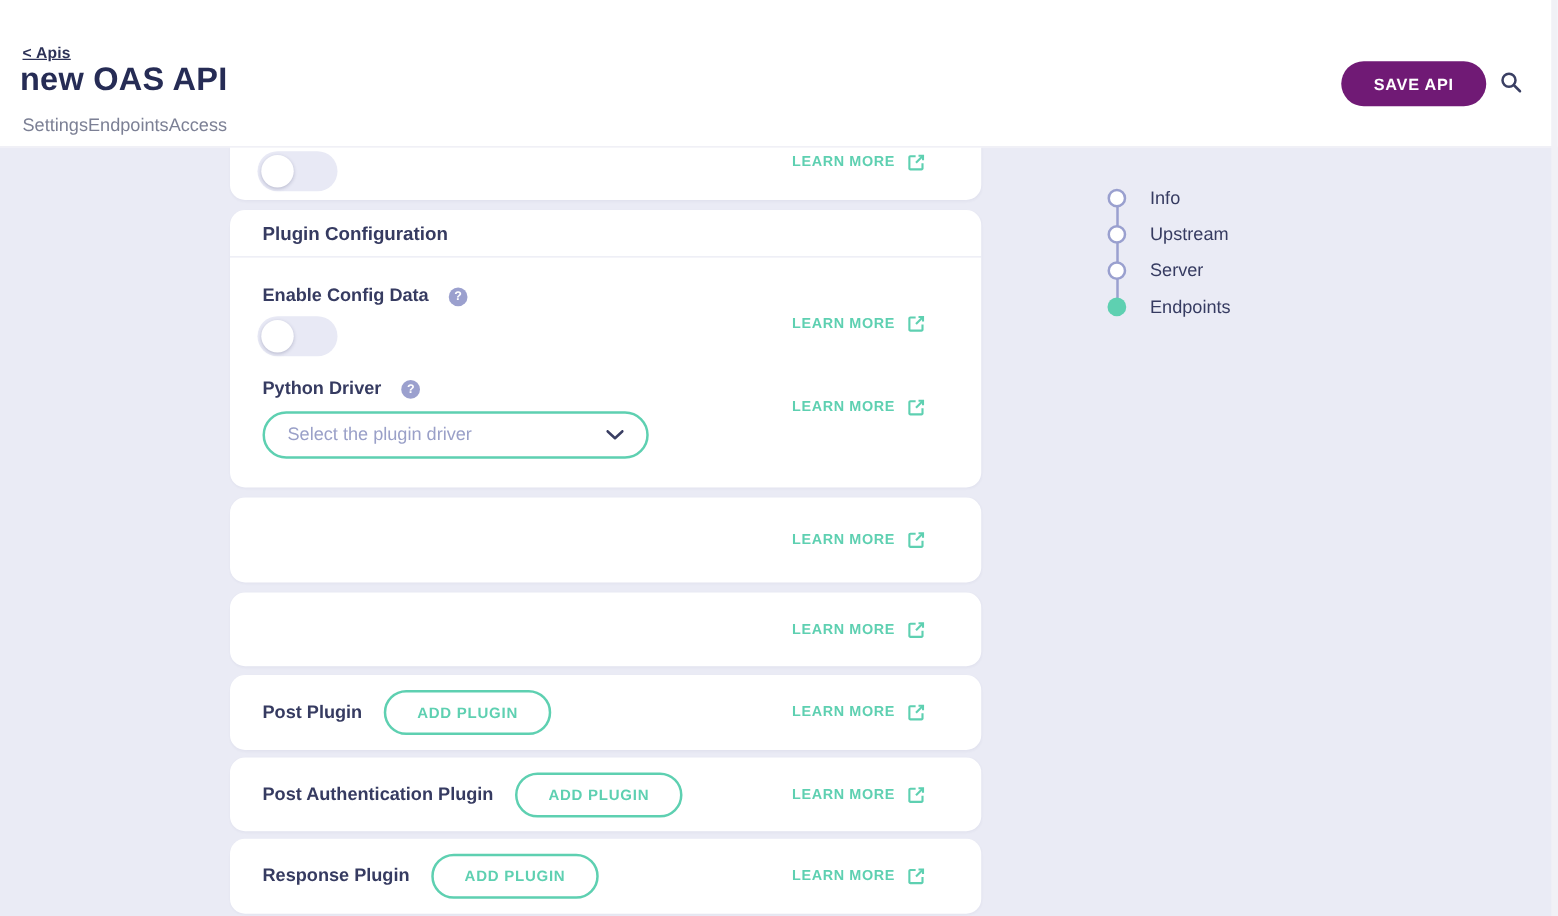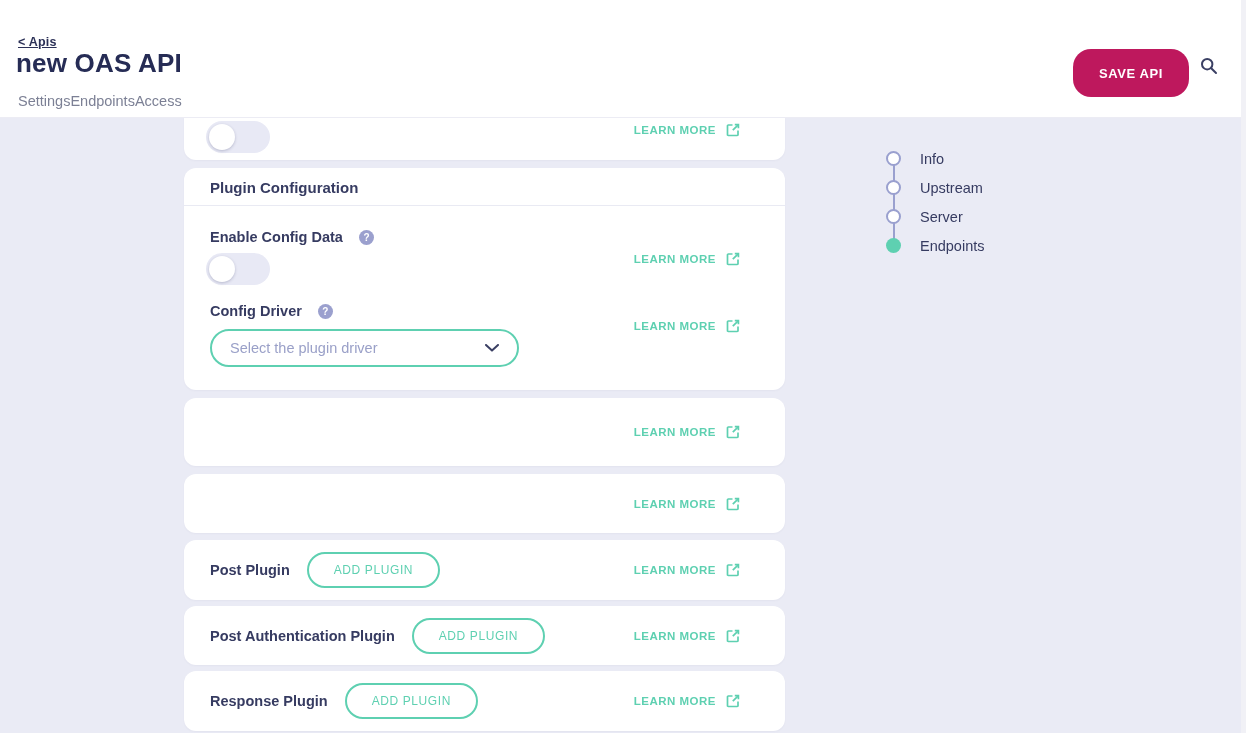--- a/index.html
+++ b/index.html
@@ -17,22 +17,22 @@
     position:absolute;left:18px;top:35px;font-size:12.5px;font-weight:bold;
     color:#2c3157;text-decoration:underline;cursor:pointer;letter-spacing:.2px;
   }
   .page-title{
     position:absolute;left:16px;top:48px;margin:0;font-size:26px;font-weight:600;
     color:#262c55;letter-spacing:.2px;
   }
   .tabs{position:absolute;left:18px;bottom:8px;display:flex;align-items:center;}
   .tab{font-size:14.5px;color:#7c8095;cursor:pointer;}
   .save-btn{
-    position:absolute;right:57px;top:49px;height:48px;padding:0 26px;border:none;
-    border-radius:18px;background:#be185d;color:#fff;font-family:inherit;
+    position:absolute;right:57px;top:49px;height:36px;padding:0 26px;border:none;
+    border-radius:18px;background:#701a75;color:#fff;font-family:inherit;
     font-size:13px;font-weight:bold;letter-spacing:.6px;cursor:pointer;
   }
   .search{position:absolute;right:28px;top:57px;width:18px;height:18px;cursor:pointer;}
   
   .scrollbar-track{
     position:absolute;top:0;right:0;width:5px;height:733px;background:#f1f1f6;z-index:60;
   }
   
   .card{
     position:absolute;left:184px;width:601px;background:#fff;border-radius:12px;
@@ -93,21 +93,21 @@
   .option{
     height:35px;line-height:35px;padding-left:24px;font-size:15px;font-weight:500;
     color:#3a3f63;border-bottom:1px solid #dcdeef;cursor:pointer;
   }
   .option:last-child{border-bottom:none;}
   
   .row-flex{display:flex;align-items:center;height:100%;padding-left:26px;box-sizing:border-box;gap:17px;}
   .row-label{font-size:14.5px;font-weight:600;color:#363b61;}
   .add-plugin{
     height:36px;padding:6px 25px;background:#fff;border:2px solid #5ed0b1;border-radius:18px;
-    color:#5ed0b1;font-family:inherit;font-size:12px;font-weight:normal;letter-spacing:.6px;cursor:pointer;
+    color:#5ed0b1;font-family:inherit;font-size:12px;font-weight:bold;letter-spacing:.6px;cursor:pointer;
   }
   
   .stepper{position:absolute;left:886px;top:144px;width:160px;}
   .stepper::before{
     content:"";position:absolute;left:7px;top:15px;bottom:14px;width:2px;background:#9aa0cf;
   }
   .step{display:flex;align-items:center;height:29px;gap:19px;cursor:pointer;position:relative;}
   .step-dot{
     width:11px;height:11px;border-radius:50%;background:#fff;border:2px solid #9aa0cf;
     box-sizing:content-box;z-index:1;margin-left:0;
@@ -168,21 +168,21 @@
     <a class="learn-more lm-ecd">
       <span>LEARN MORE</span>
       <svg width="16" height="16" viewBox="0 0 16 16" fill="none">
         <path d="M13 8.6v4.1a.8.8 0 0 1-.8.8H3.3a.8.8 0 0 1-.8-.8V3.8c0-.44.36-.8.8-.8h4.2" stroke="#5ed0b1" stroke-width="1.7"></path>
         <path d="M9.8 2.6h3.6v3.6" stroke="#5ed0b1" stroke-width="1.7"></path>
         <path d="M13.2 2.8 7.8 8.2" stroke="#5ed0b1" stroke-width="1.7"></path>
       </svg>
     </a>
 
     <div class="field-label label-pd">
-      <span>Config Driver</span>
+      <span>Python Driver</span>
       <span class="help-icon"></span>
     </div>
     <a class="learn-more lm-pd">
       <span>LEARN MORE</span>
       <svg width="16" height="16" viewBox="0 0 16 16" fill="none">
         <path d="M13 8.6v4.1a.8.8 0 0 1-.8.8H3.3a.8.8 0 0 1-.8-.8V3.8c0-.44.36-.8.8-.8h4.2" stroke="#5ed0b1" stroke-width="1.7"></path>
         <path d="M9.8 2.6h3.6v3.6" stroke="#5ed0b1" stroke-width="1.7"></path>
         <path d="M13.2 2.8 7.8 8.2" stroke="#5ed0b1" stroke-width="1.7"></path>
       </svg>
     </a>

